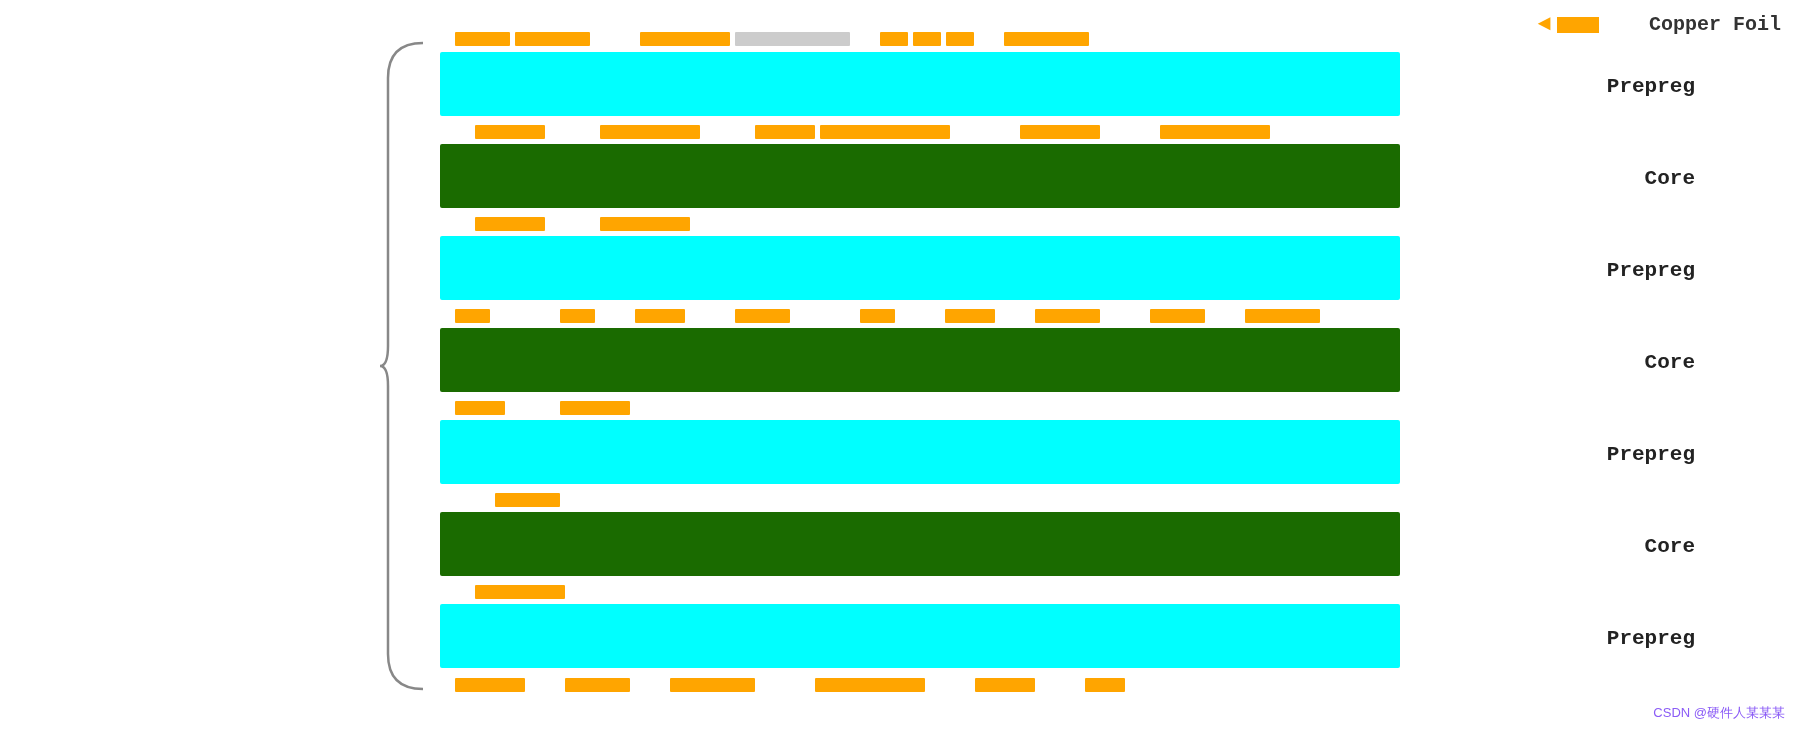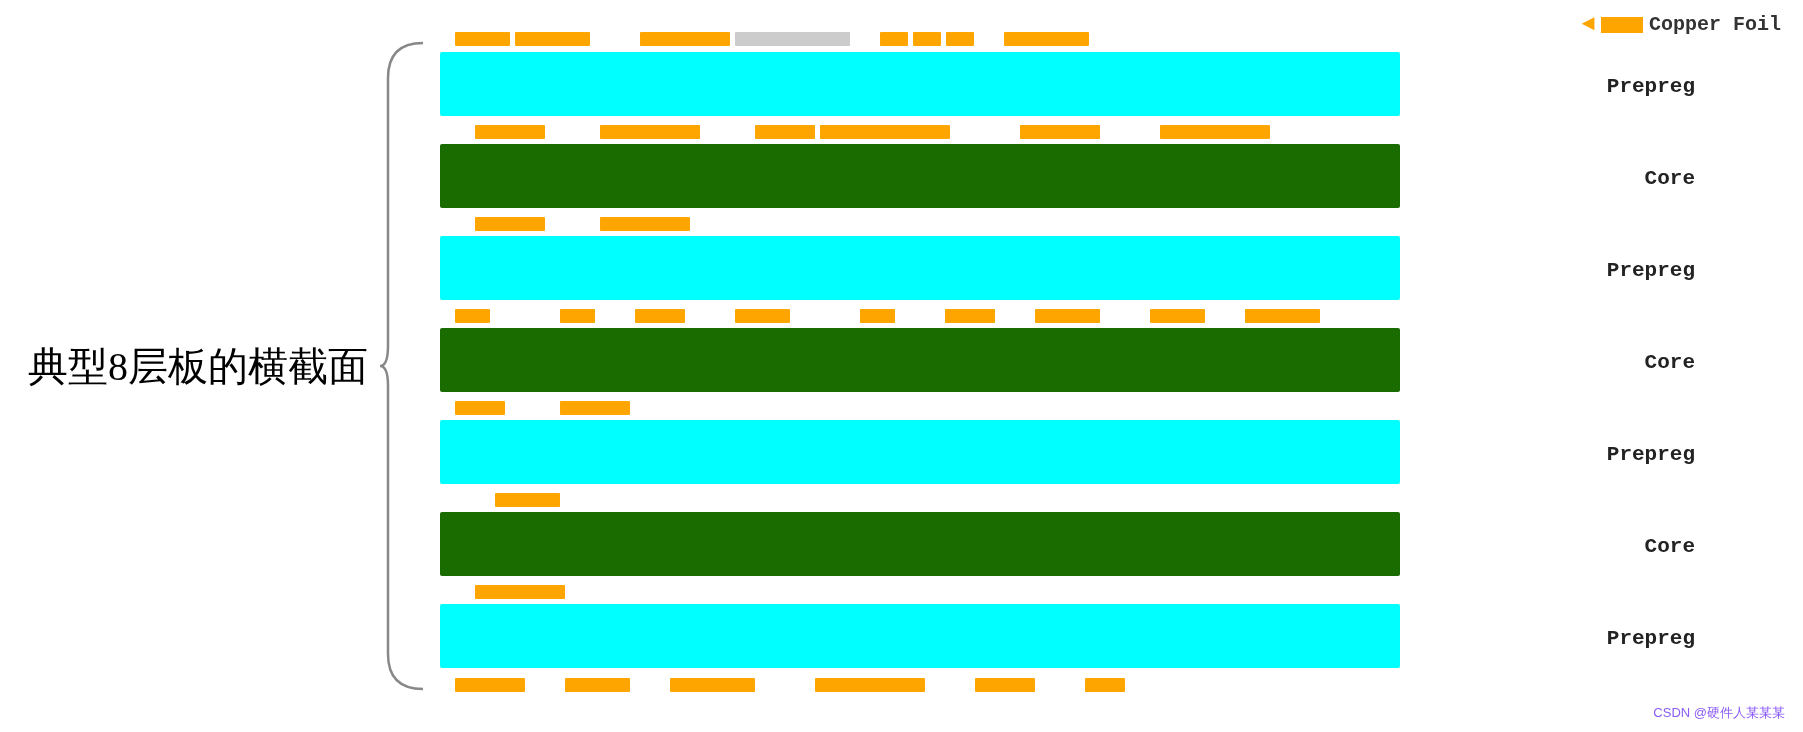--- a/index.html
+++ b/index.html
@@ -18,26 +18,25 @@
       position: relative;
       display: flex;
       align-items: center;
     }
   </style>
 </head>
 <body>
 
 <div class="main-container">
 
-  <div style="position:absolute; left:28px; top:50%; transform:translateY(-50%); font-size:40px; color:#000; white-space:nowrap; font-family: 'SimSun', serif;">典型8层板的横截面</div>
 
   <div style="position:absolute; top:12px; right:22px; display:flex; align-items:center; gap:6px; font-size:20px; font-weight:bold; font-family:'Courier New',monospace;">
     <span style="color:#FFA500; font-size:22px;">◄</span>
     <div style="width:42px;height:16px;background:#FFA500;display:inline-block;vertical-align:middle;"></div>
-    <span style="color:#333;">Copper Foil</span>
+    <span style="color:#333;margin-left:44px;">Copper Foil</span>
   </div>
 
   <div style="position:absolute; left:378px; top:38px; bottom:38px; width:55px;">
     <svg width="55" height="656" viewBox="0 0 55 656" preserveAspectRatio="none">
       <path d="M 45 5 Q 10 5 10 40 L 10 308 Q 10 328 2 328 Q 10 328 10 348 L 10 616 Q 10 651 45 651" fill="none" stroke="#888" stroke-width="2.5"></path>
     </svg>
   </div>
 
   <div style="position:absolute; left:440px; top:28px; width:1060px; bottom:28px; display:flex; flex-direction:column; justify-content:flex-start; gap:0;">
 

